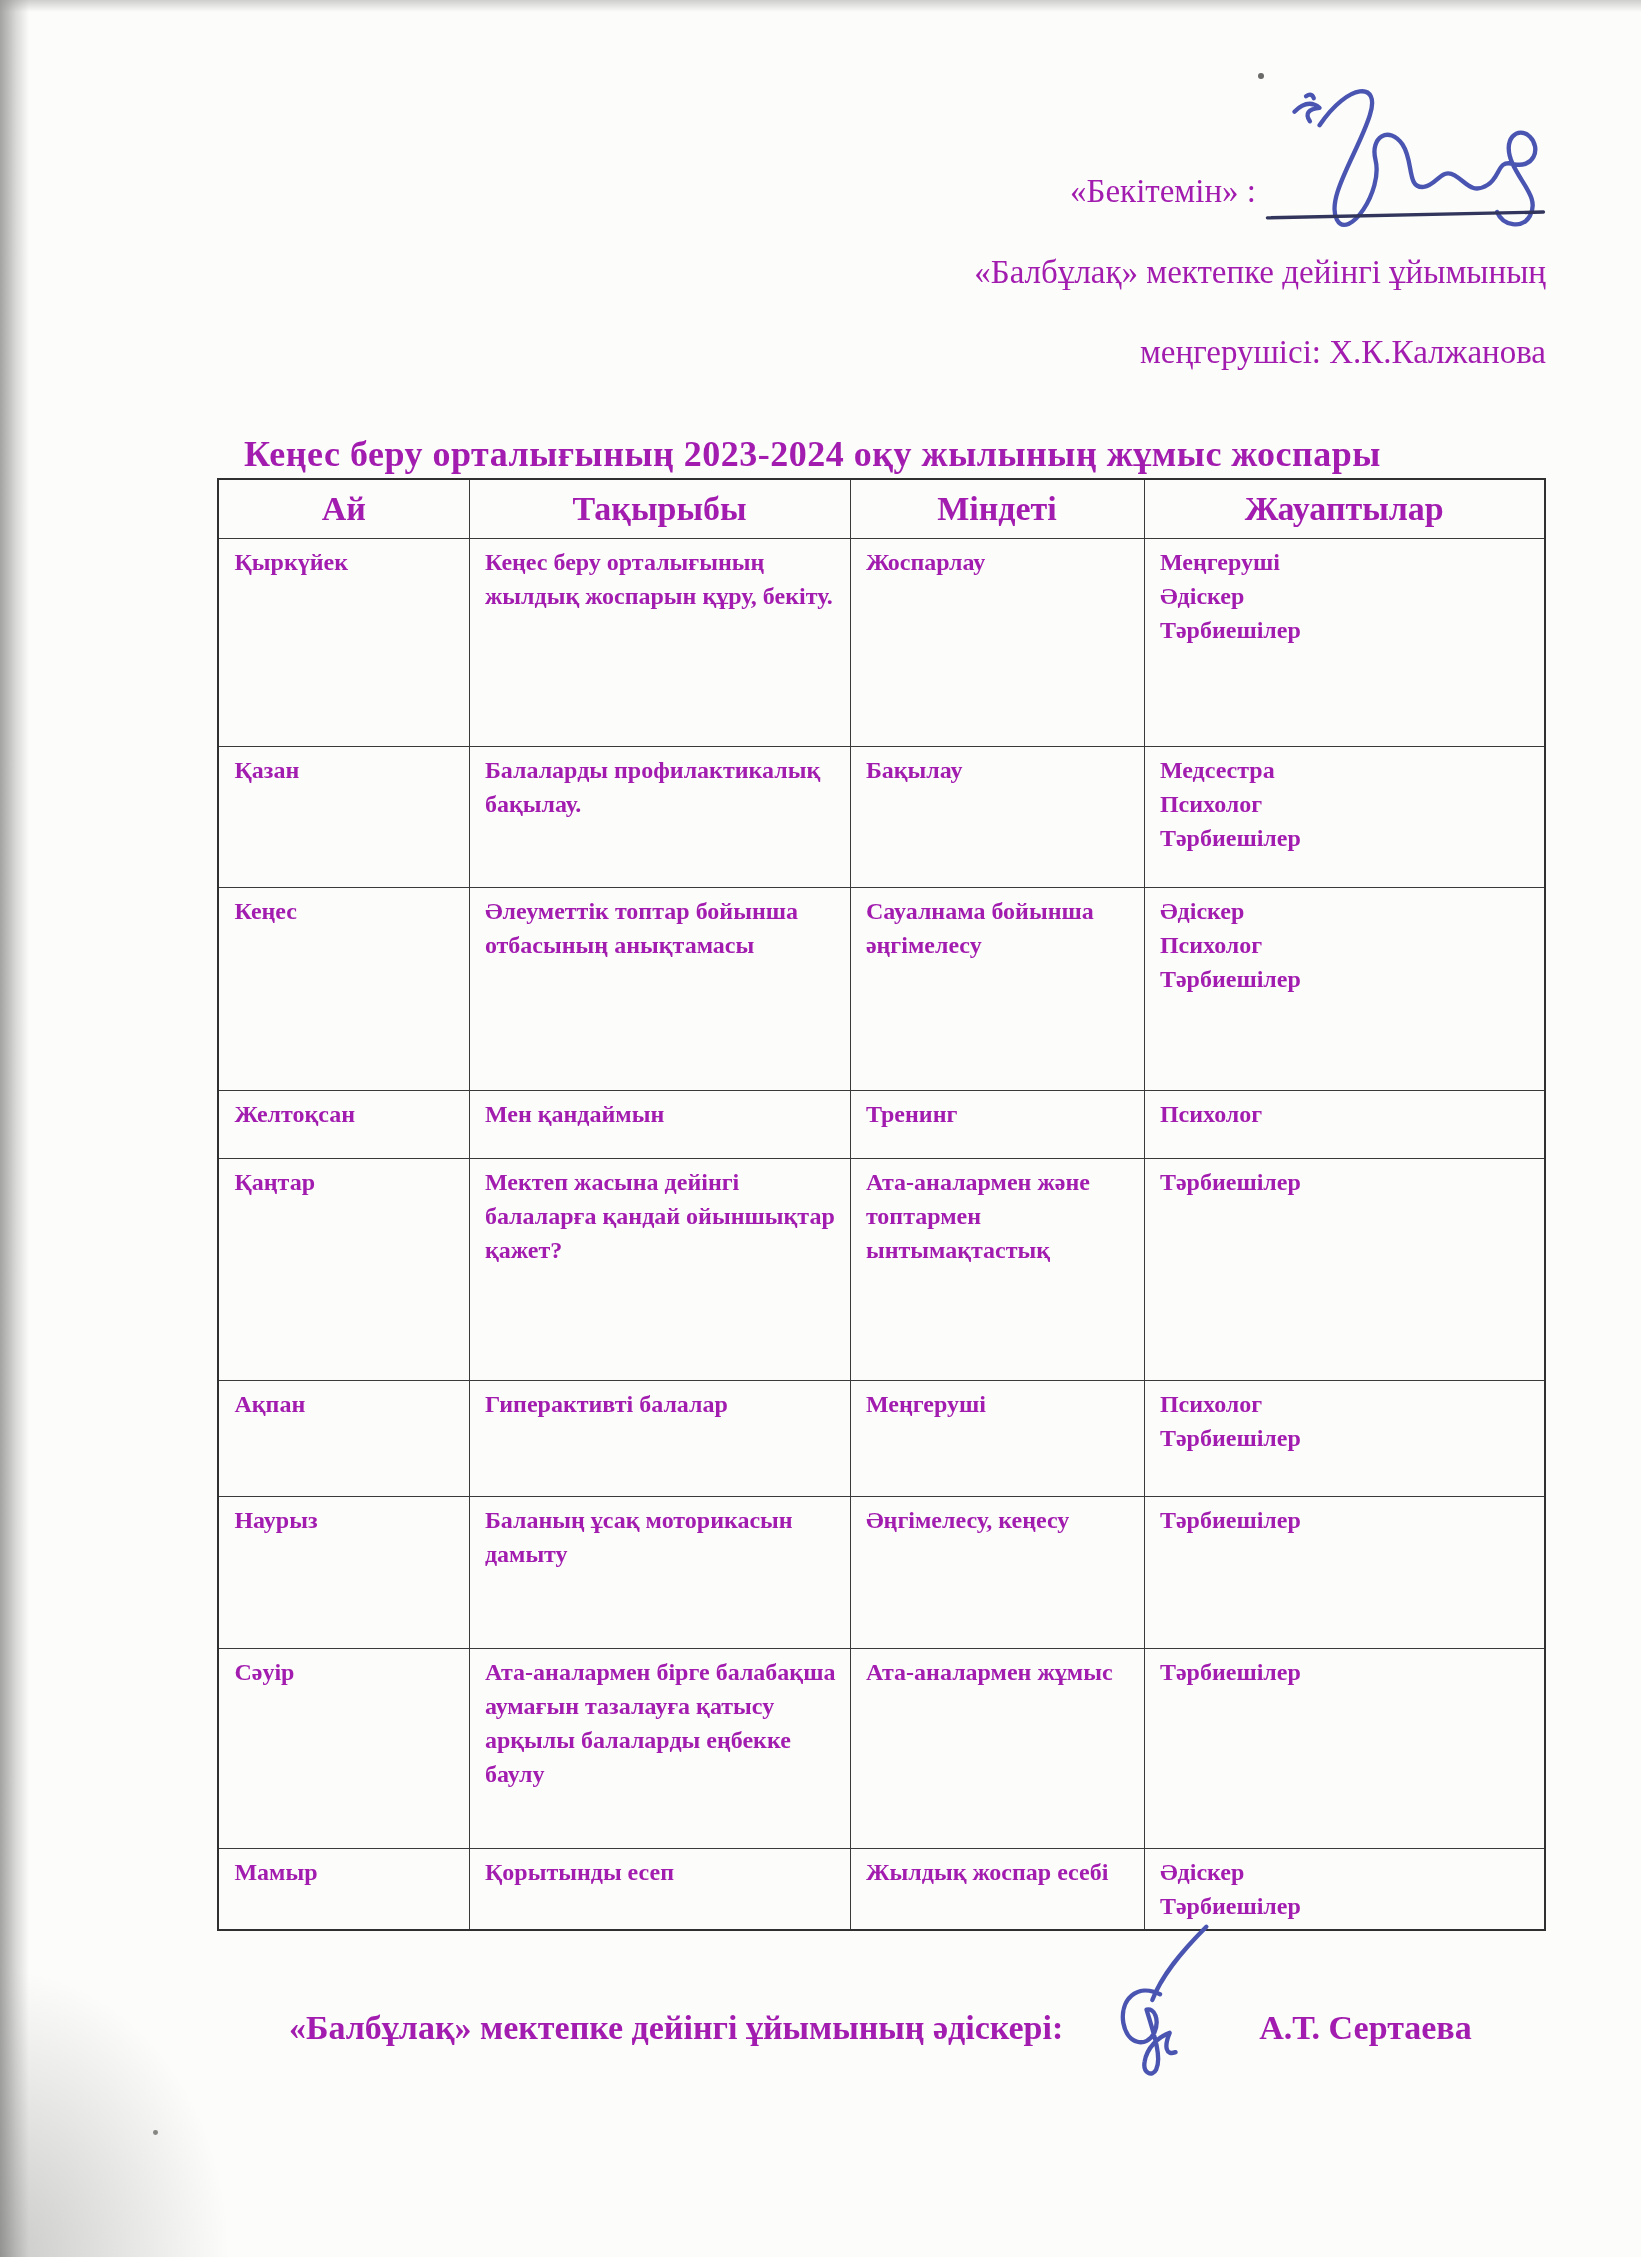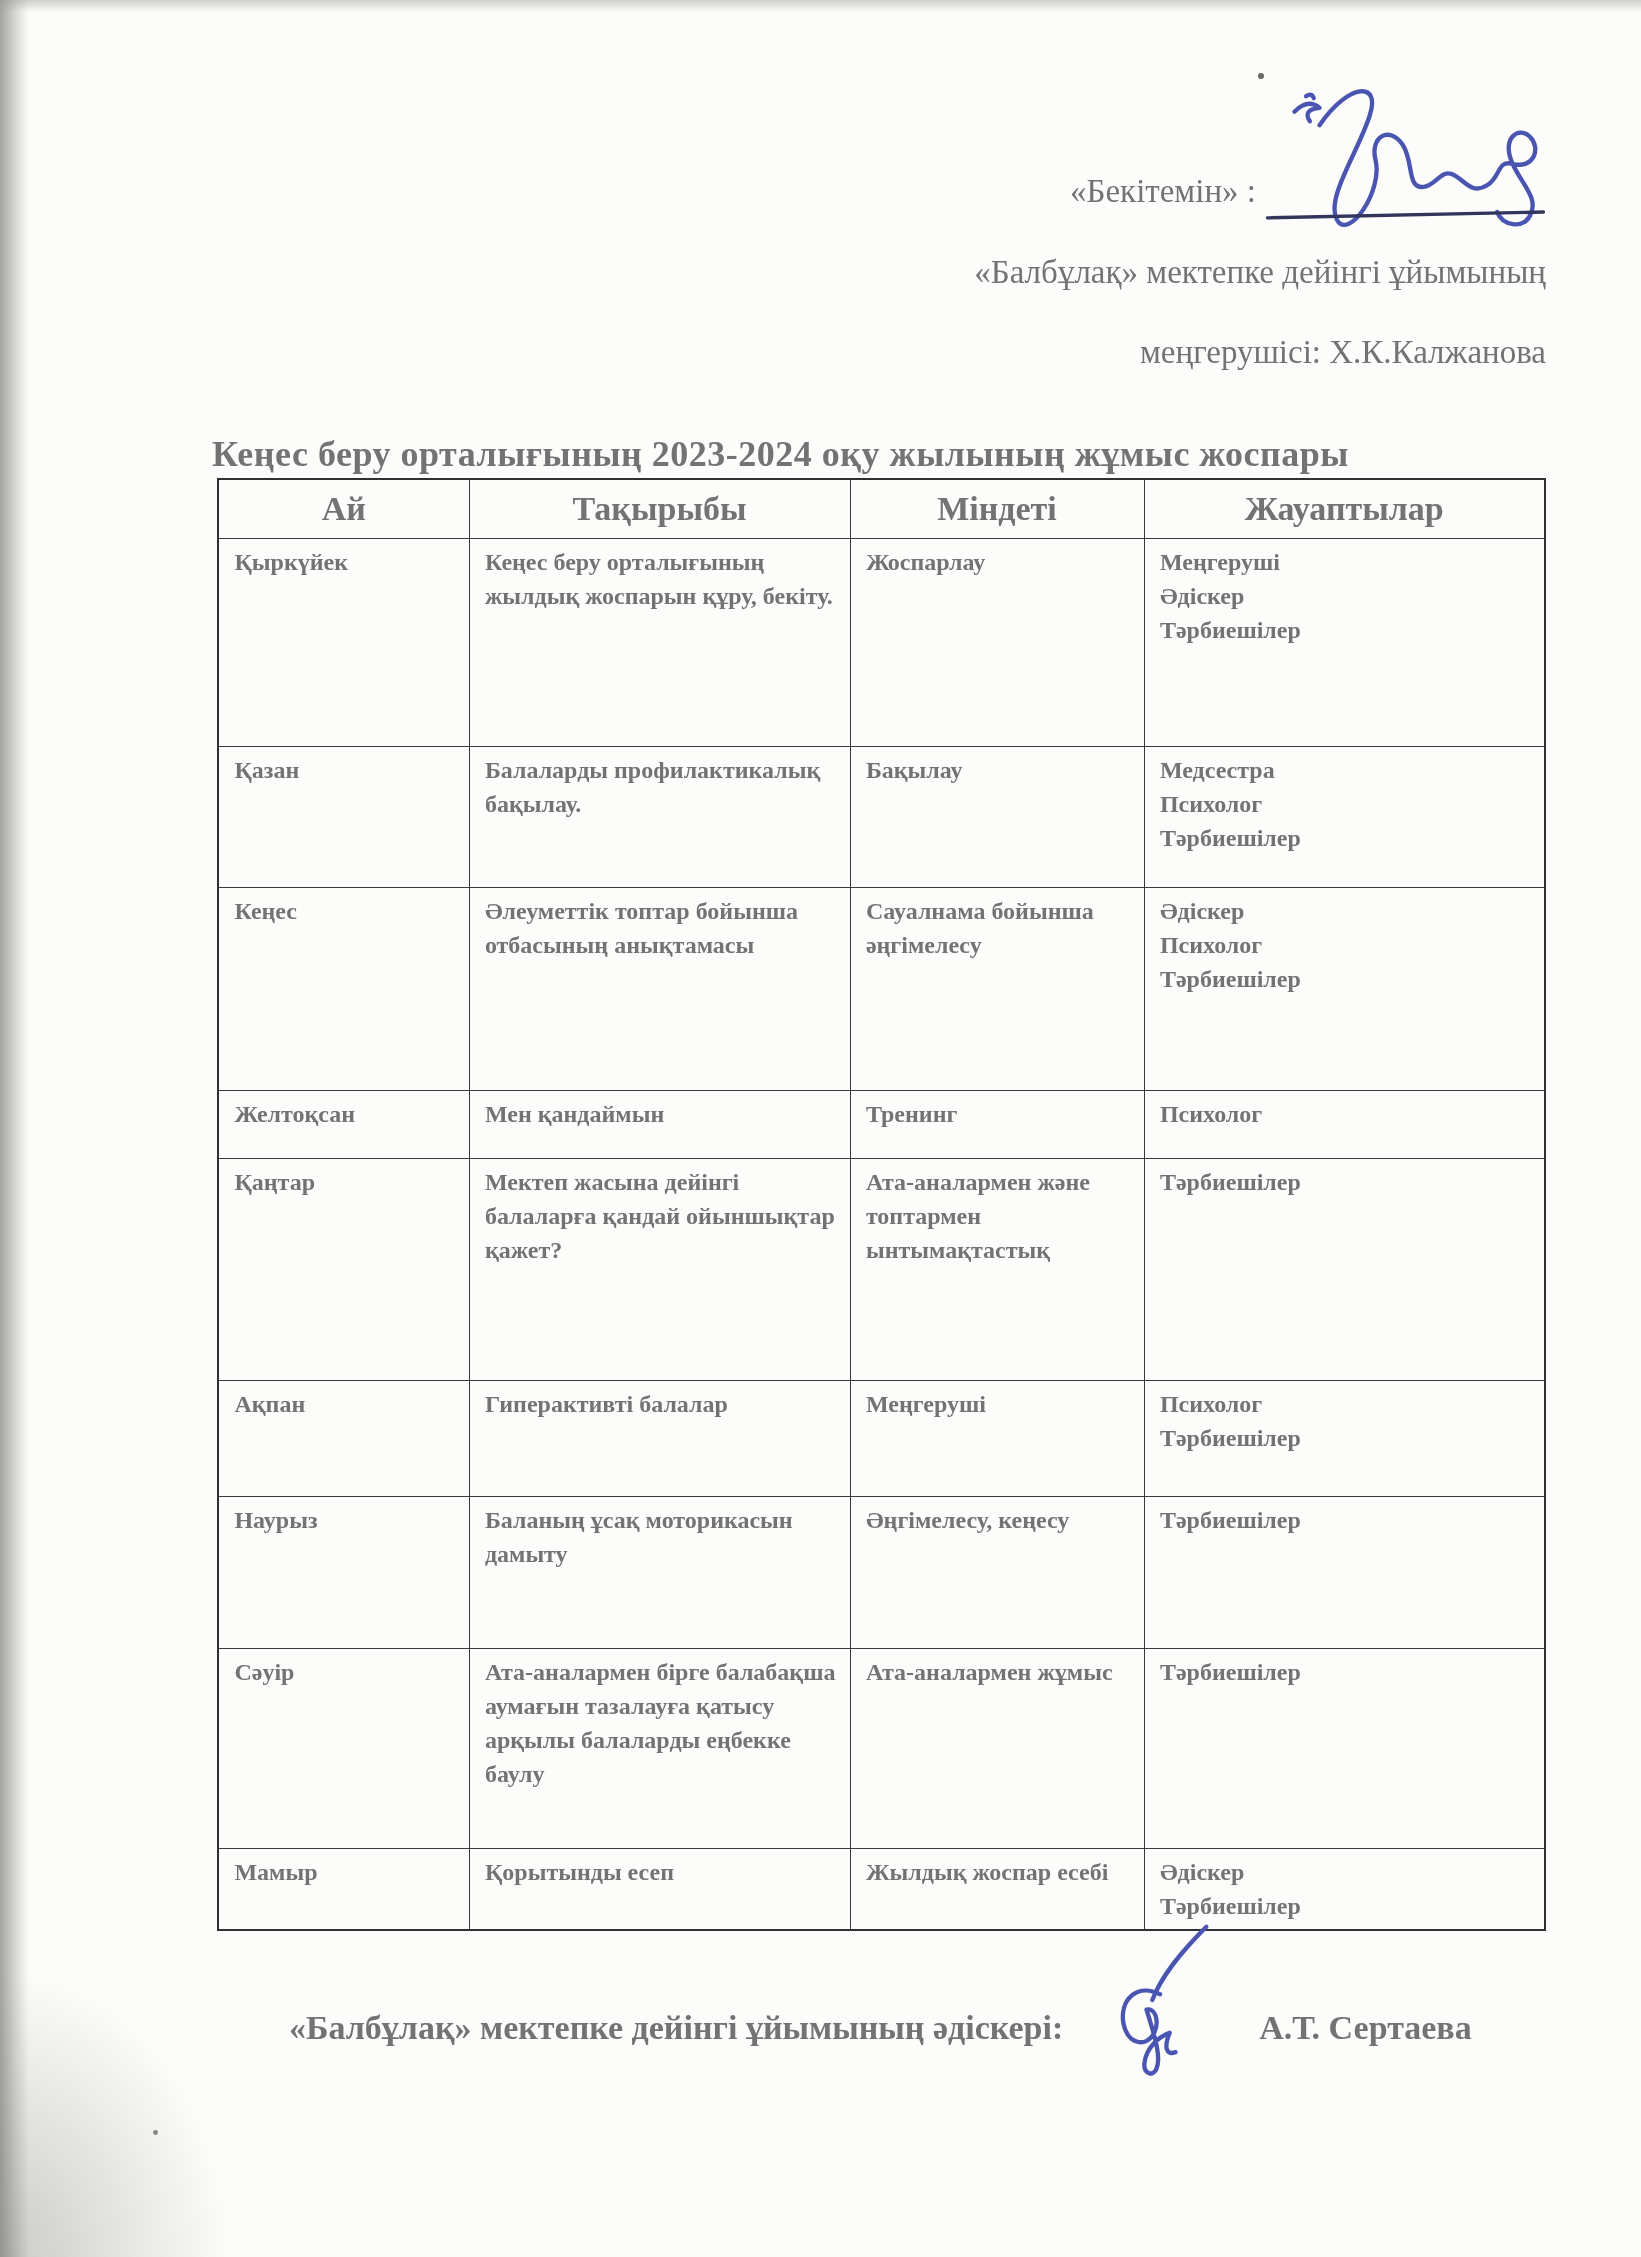--- a/index.html
+++ b/index.html
@@ -1,18 +1,18 @@
 <!DOCTYPE html>
 <html><head>
 <meta charset="utf-8">
 <style>
   html,body{margin:0;padding:0;background:#fbfbf9;}
   .page{
     position:relative;width:1641px;height:2257px;overflow:hidden;
-    background:#fcfcfa;color:#737373;
+    background:#fcfcfa;color:#a21caf;
     font-family:"Liberation Serif","DejaVu Serif",serif;
   }
   
   .edge-left{position:absolute;left:0;top:0;bottom:0;width:29px;
     background:linear-gradient(90deg,#a3a3a1 0%,#d9d9d7 55%,rgba(252,252,250,0) 100%);}
   .edge-top{position:absolute;top:0;left:0;right:0;height:11.6px;
     background:linear-gradient(180deg,rgba(150,150,148,.45),rgba(252,252,250,0));}
   .edge-bl{position:absolute;left:0;bottom:0;width:232px;height:290px;
     background:radial-gradient(ellipse at 0% 100%,rgba(120,120,118,.38),rgba(252,252,250,0) 70%);}
   .dot{position:absolute;border-radius:50%;background:#6a6a68;}
@@ -22,21 +22,21 @@
   
   .approval{position:absolute;top:172px;right:95px;text-align:right;
     font-size:33px;line-height:1.2;}
   .approval .line{margin-bottom:41px;white-space:nowrap;}
   .approve-line{position:relative;padding-right:290px;margin-bottom:48px;}
   .sig-approver{position:absolute;right:-17.4px;top:-97px;width:319px;height:193px;}
   .sig-stroke{fill:none;stroke:#4a55b2;stroke-width:4.5;stroke-linecap:round;stroke-linejoin:round;}
   .sig-underline{fill:none;stroke:#32365c;stroke-width:3.5;stroke-linecap:round;}
 
   
-  .doc-title{position:absolute;top:433px;left:148px;width:1265px;
+  .doc-title{position:absolute;top:433px;left:180px;width:1265px;
     text-align:center;font-size:36px;font-weight:bold;letter-spacing:0.5px;}
 
   
   .plan-table{position:absolute;left:217px;top:478px;width:1328px;
     border-collapse:collapse;table-layout:fixed;}
   .plan-table col.c1{width:251px;}
   .plan-table col.c2{width:381px;}
   .plan-table col.c3{width:294px;}
   .plan-table col.c4{width:401px;}
   .plan-table th,.plan-table td{

